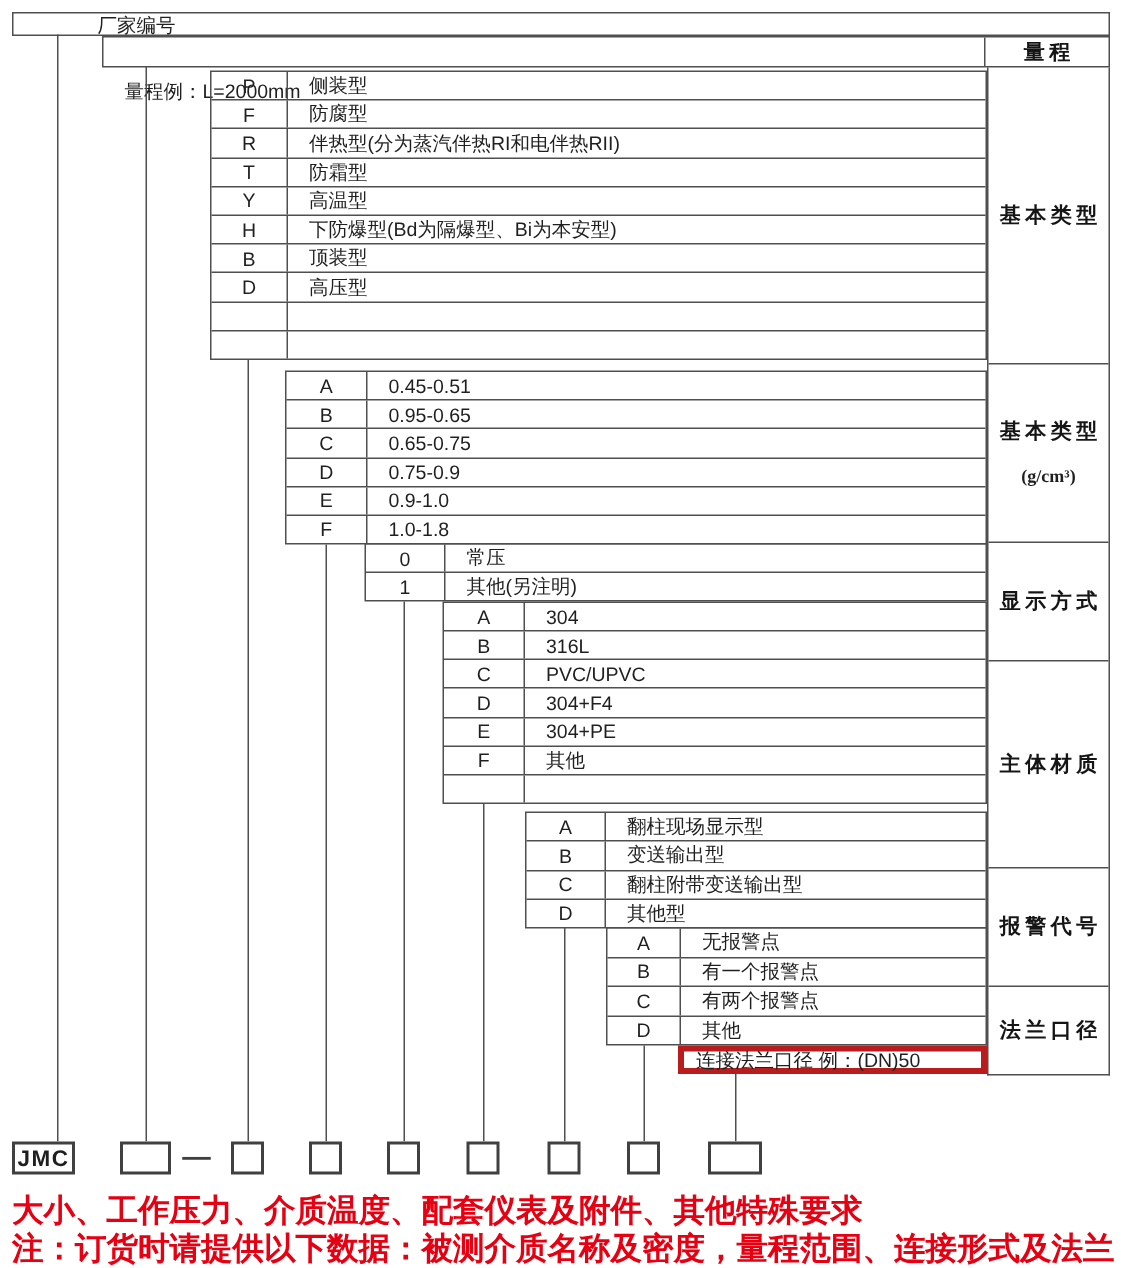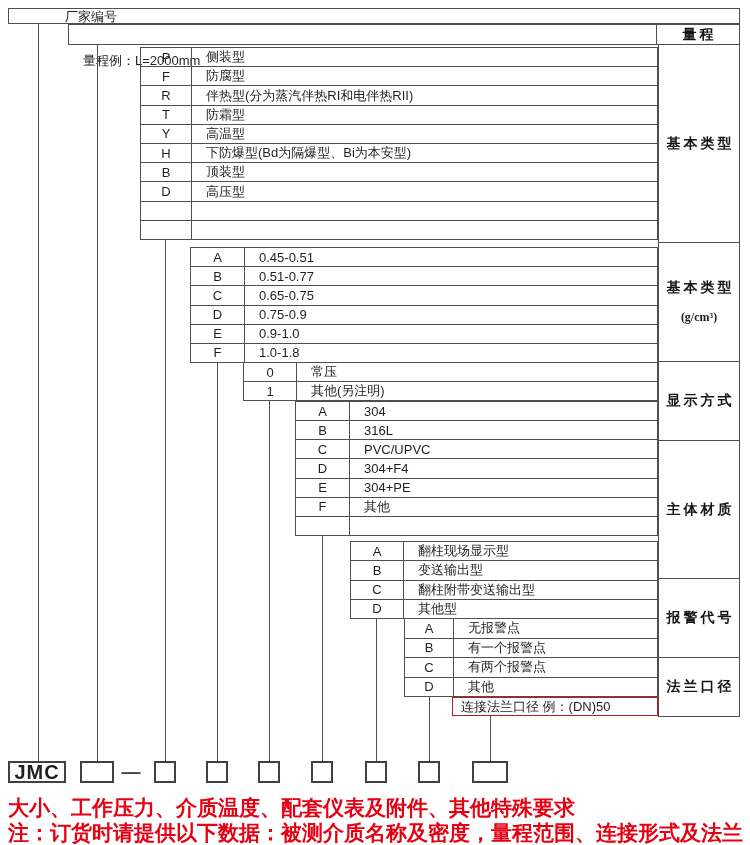--- a/index.html
+++ b/index.html
@@ -30,37 +30,37 @@
   .crow + .crow{border-top:1px solid #4f4f4f;}
   .ccode{width:var(--cw,50px);border-right:1px solid #4f4f4f;display:flex;align-items:center;
          justify-content:center;font-size:13px;}
   .cdesc{flex:1;display:flex;align-items:center;padding-left:14px;font-size:13px;white-space:nowrap;}
   #sec0{left:140px;top:47px;width:518px;height:193px;--cw:50px;}
   #sec1{left:190px;top:247px;width:468px;height:116px;--cw:53px;}
   #sec2{left:243px;top:362px;width:415px;height:39px;--cw:52px;}
   #sec3{left:295px;top:401px;width:363px;height:135px;--cw:53px;}
   #sec4{left:350px;top:541px;width:308px;height:78px;--cw:52px;}
   #sec5{left:404px;top:618px;width:254px;height:79px;--cw:48px;}
-  #flange{left:452px;top:697px;width:206px;height:19px;border:1px solid #b91c1c;
+  #flange{left:452px;top:697px;width:206px;height:19px;border:4px solid #b91c1c;
           display:flex;align-items:center;padding-left:8px;font-size:13px;}
   
   .vline{position:absolute;width:1px;background:#4f4f4f;}
   #vl-jmc{left:38px;top:23px;height:738px;}
   #vl-range{left:97px;top:44px;height:717px;}
   #vl-basic{left:165px;top:240px;height:521px;}
   #vl-density{left:217px;top:363px;height:398px;}
   #vl-pressure{left:269px;top:401px;height:360px;}
   #vl-material{left:322px;top:536px;height:225px;}
   #vl-display{left:376px;top:618px;height:143px;}
   #vl-alarm{left:429px;top:697px;height:64px;}
   #vl-flange{left:490px;top:716px;height:45px;}
   
   .cbox{position:absolute;top:761px;height:22px;border:2px solid #404040;box-sizing:border-box;background:#fff;}
-  #box-jmc{left:8px;width:58px;display:flex;align-items:center;justify-content:center;
-           font-weight:700;font-size:20px;letter-spacing:1px;}
+  #box-jmc{left:8px;width:42px;display:flex;align-items:center;justify-content:center;
+           font-weight:700;font-size:15px;letter-spacing:1px;}
   #box-range{left:80px;width:34px;}
   #dash{position:absolute;left:118px;top:757px;width:26px;height:30px;display:flex;align-items:center;
         justify-content:center;font-weight:700;font-size:19px;color:#404040;}
   #box-basic{left:154px;width:22px;}
   #box-density{left:206px;width:22px;}
   #box-pressure{left:258px;width:22px;}
   #box-material{left:311px;width:22px;}
   #box-display{left:365px;width:22px;}
   #box-alarm{left:418px;width:22px;}
   #box-flange{left:472px;width:36px;}
@@ -144,21 +144,21 @@
         <div class="cdesc"></div>
       </div>
     </div>
   <div id="sec1" class="abs code-table">
       <div class="crow">
         <div class="ccode">A</div>
         <div class="cdesc">0.45-0.51</div>
       </div>
       <div class="crow">
         <div class="ccode">B</div>
-        <div class="cdesc">0.51-0.77</div>
+        <div class="cdesc">0.95-0.65</div>
       </div>
       <div class="crow">
         <div class="ccode">C</div>
         <div class="cdesc">0.65-0.75</div>
       </div>
       <div class="crow">
         <div class="ccode">D</div>
         <div class="cdesc">0.75-0.9</div>
       </div>
       <div class="crow">

